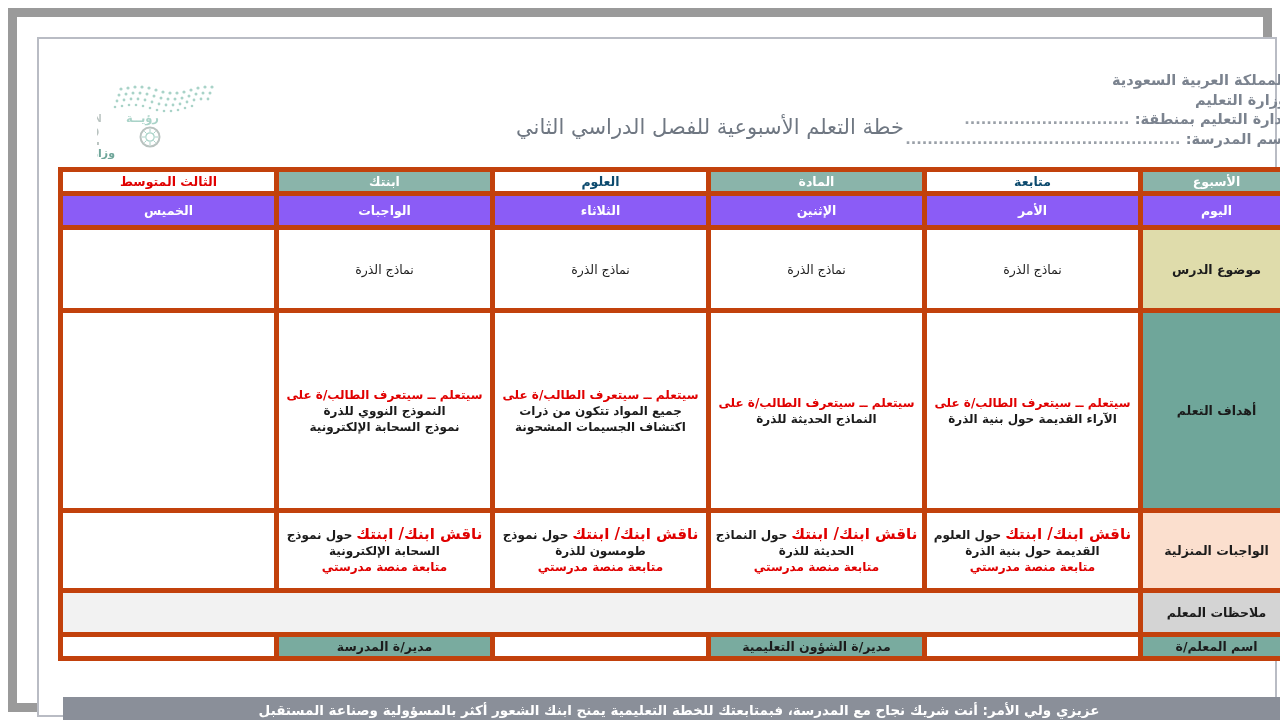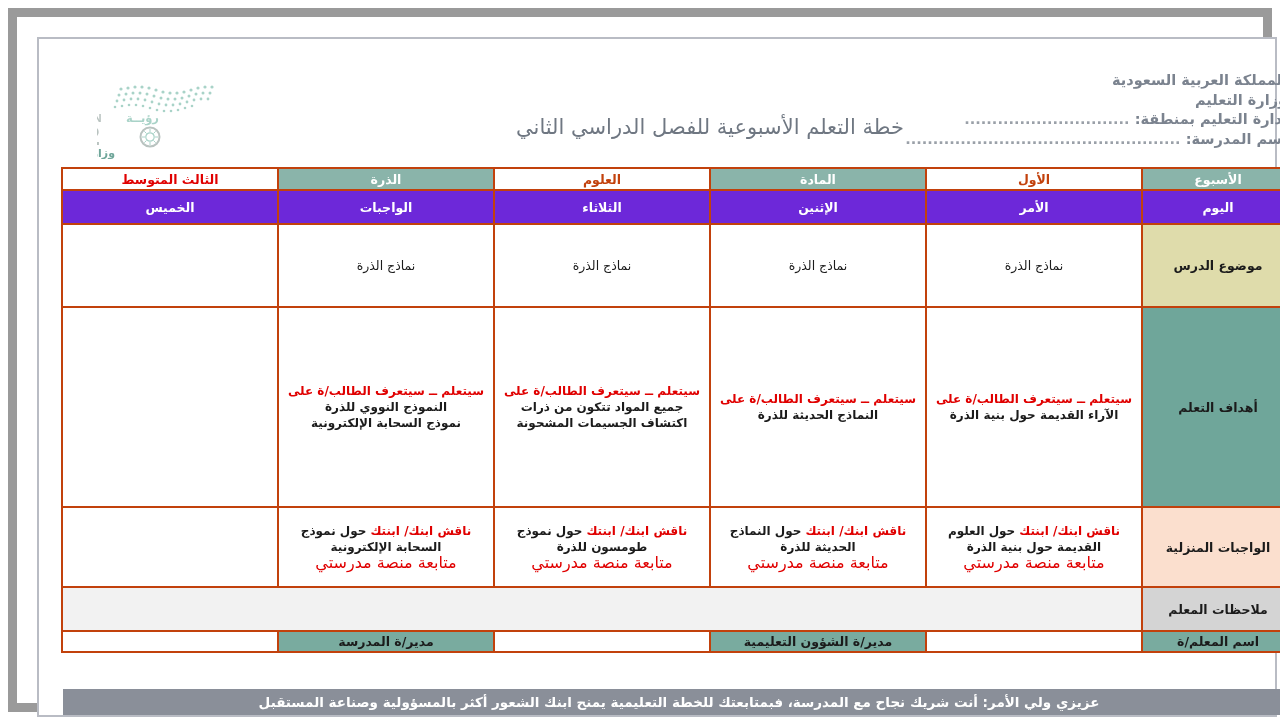--- a/index.html
+++ b/index.html
@@ -91,42 +91,42 @@
   .logo svg { display: block; }
 
   
   table.plan {
     width: 100%;
     border-collapse: collapse;
     table-layout: fixed;
     direction: rtl;
   }
   table.plan td {
-    border: 2px solid #c2410c;
+    border: 5px solid #c2410c;
     vertical-align: middle;
     text-align: center;
     font-size: 12.5px;
     padding: 2px 4px;
     box-sizing: border-box;
   }
 
   
   col.c-label { width: 152px; }
   col.c-day   { width: 216px; }
 
   
   .r-info td { height: 22px; font-weight: bold; font-size: 13px; }
   .cell-sage  { background: #8ab4aa; color: #ffffff; }
   .cell-white { background: #ffffff; }
-  .txt-orange { color: #c2410c; }
+  .txt-orange { color: #0c4a6e; }
   .txt-red    { color: #e00000; }
 
   
   .r-days td {
-    background: #6d28d9;
+    background: #8b5cf6;
     color: #ffffff;
     font-weight: bold;
     height: 34px;
     font-size: 13px;
     border-color: #173a4d;
   }
 
   
   .lbl {
     font-weight: bold;
@@ -161,33 +161,33 @@
   .goal-body {
     color: #1b1b1b;
     font-weight: bold;
     font-size: 12px;
     line-height: 16px;
     display: block;
   }
   .hw-lead {
     color: #e00000;
     font-weight: bold;
+    font-size: 15px;
+    line-height: 16px;
+  }
+  .hw-body {
+    color: #1b1b1b;
+    font-weight: bold;
     font-size: 12px;
     line-height: 16px;
   }
-  .hw-body {
-    color: #1b1b1b;
-    font-weight: bold;
-    font-size: 12px;
-    line-height: 16px;
-  }
   .hw-follow {
     color: #e00000;
-    font-weight: normal;
-    font-size: 16px;
+    font-weight: bold;
+    font-size: 12px;
     line-height: 16px;
     display: block;
   }
 
   .sig-role {
     background: #79ab9f;
     color: #1b1b1b;
     font-weight: bold;
     font-size: 12.5px;
   }
@@ -325,24 +325,24 @@
               <col class="c-day">
               <col class="c-day">
             <col class="c-day">
               <col class="c-day">
               <col class="c-day">
           </colgroup>
           <tbody>
 
             <tr class="r-info">
               <td class="cell-sage">الأسبوع</td>
-              <td class="cell-white txt-orange">الأول</td>
+              <td class="cell-white txt-orange">متابعة</td>
               <td class="cell-sage">المادة</td>
               <td class="cell-white txt-orange">العلوم</td>
-              <td class="cell-sage">الذرة</td>
+              <td class="cell-sage">ابنتك</td>
               <td class="cell-white txt-red">الثالث المتوسط</td>
             </tr>
 
             <tr class="r-days">
               <td>اليوم</td>
               <td>الأمر</td>
               <td>الإثنين</td>
               <td>الثلاثاء</td>
               <td>الواجبات</td>
               <td>الخميس</td>

